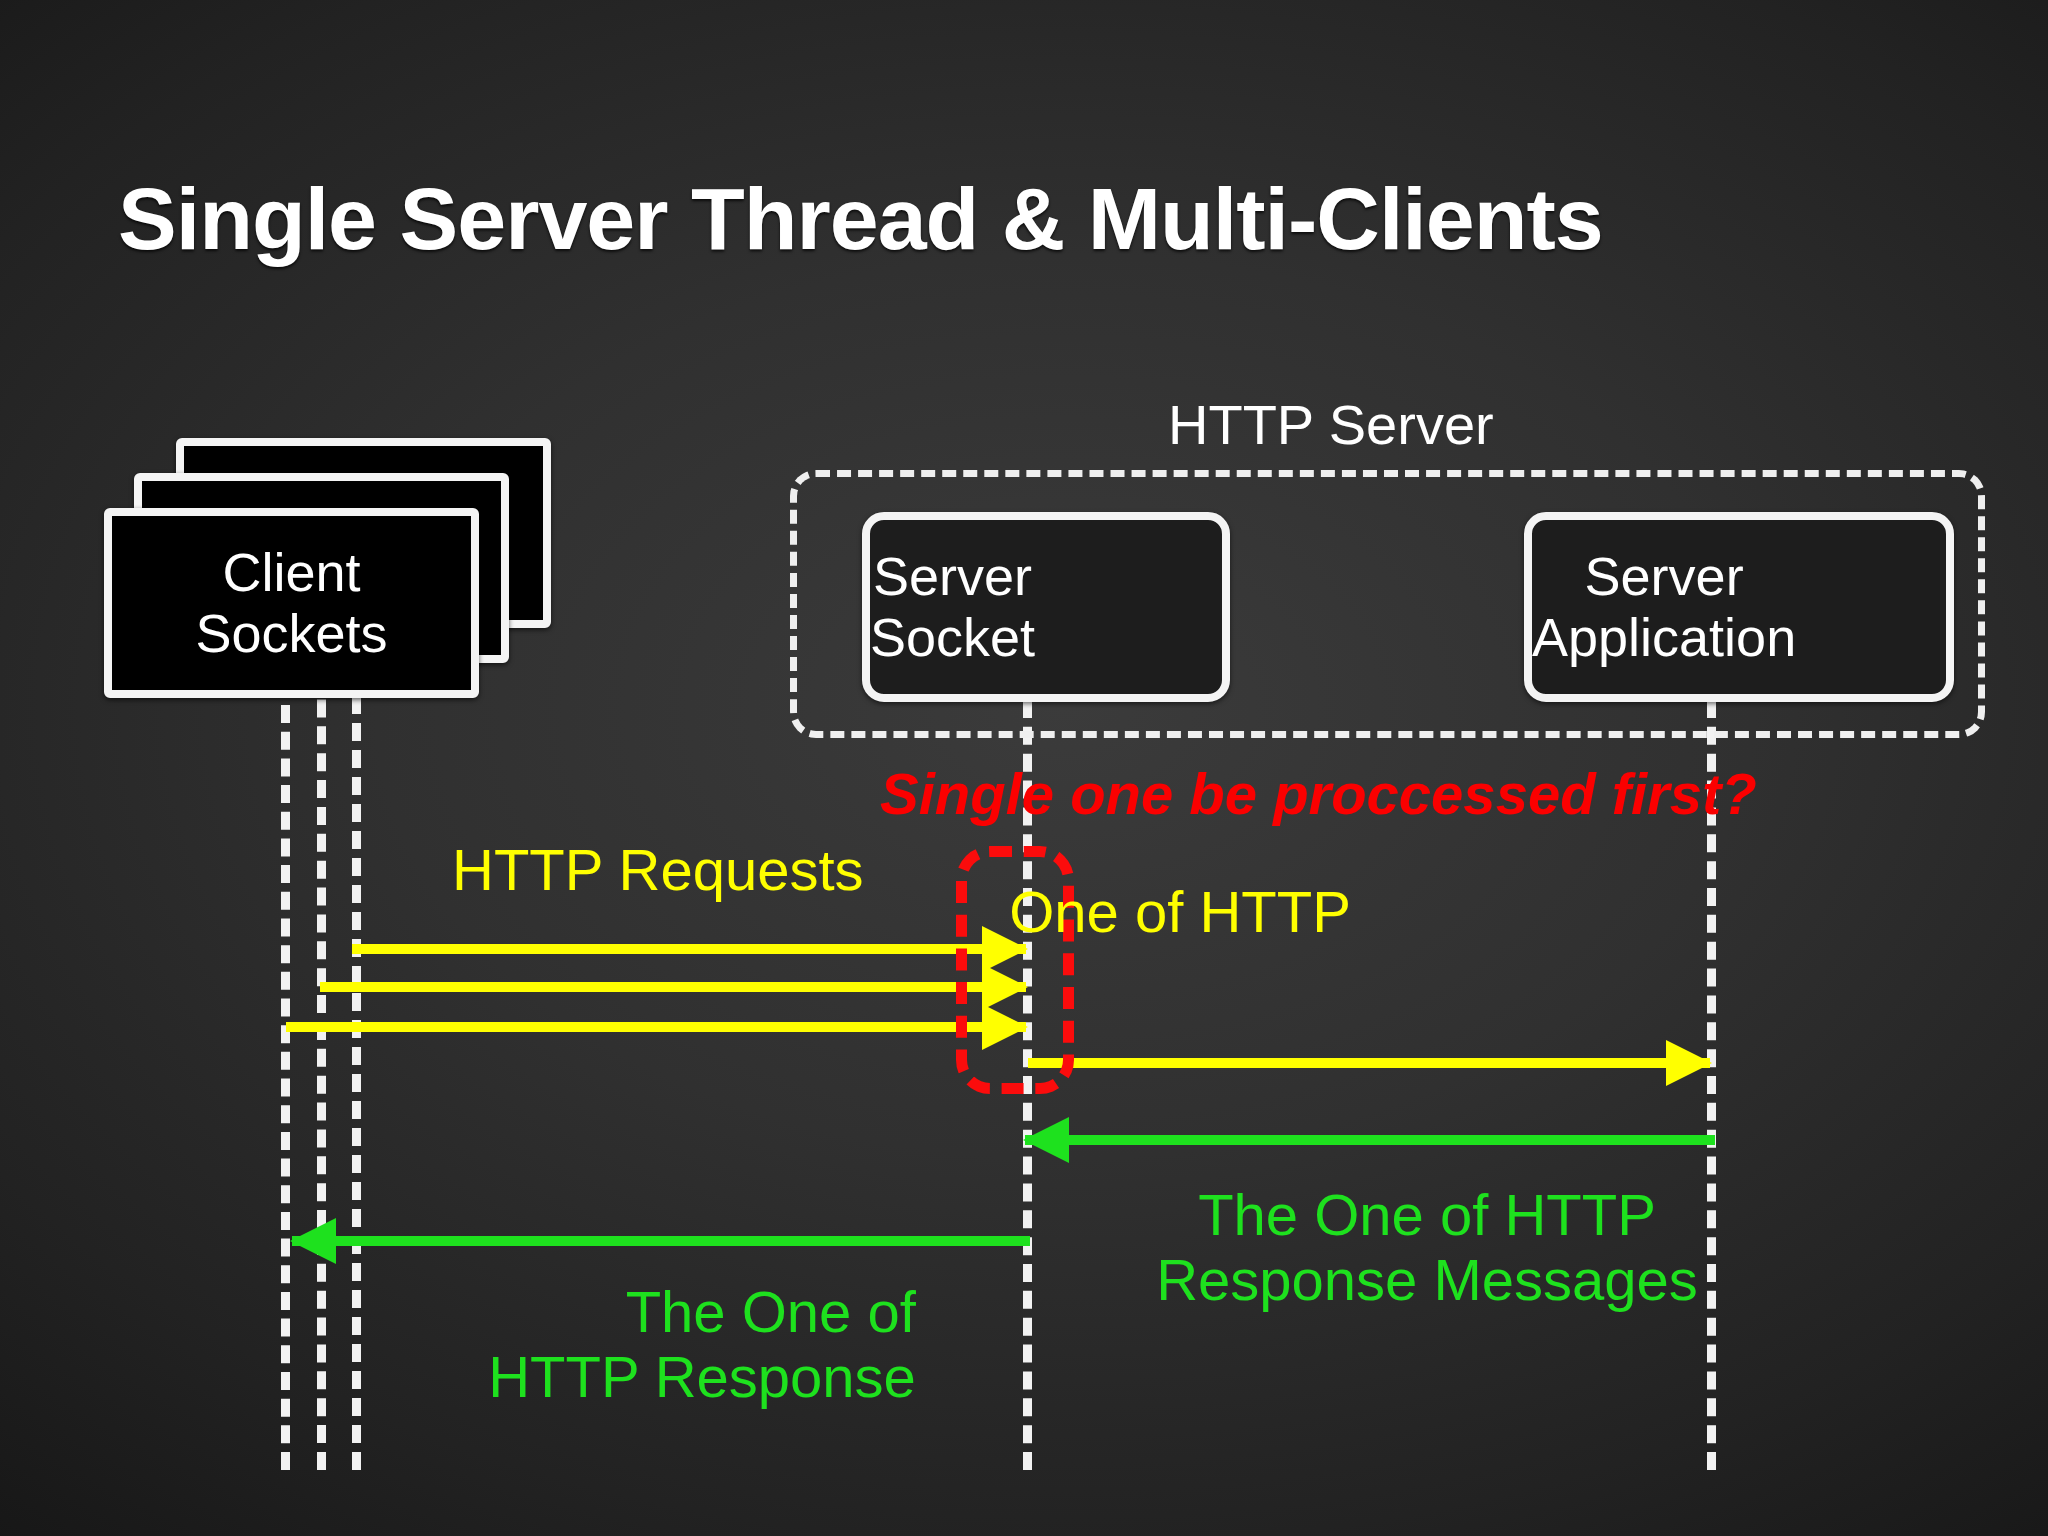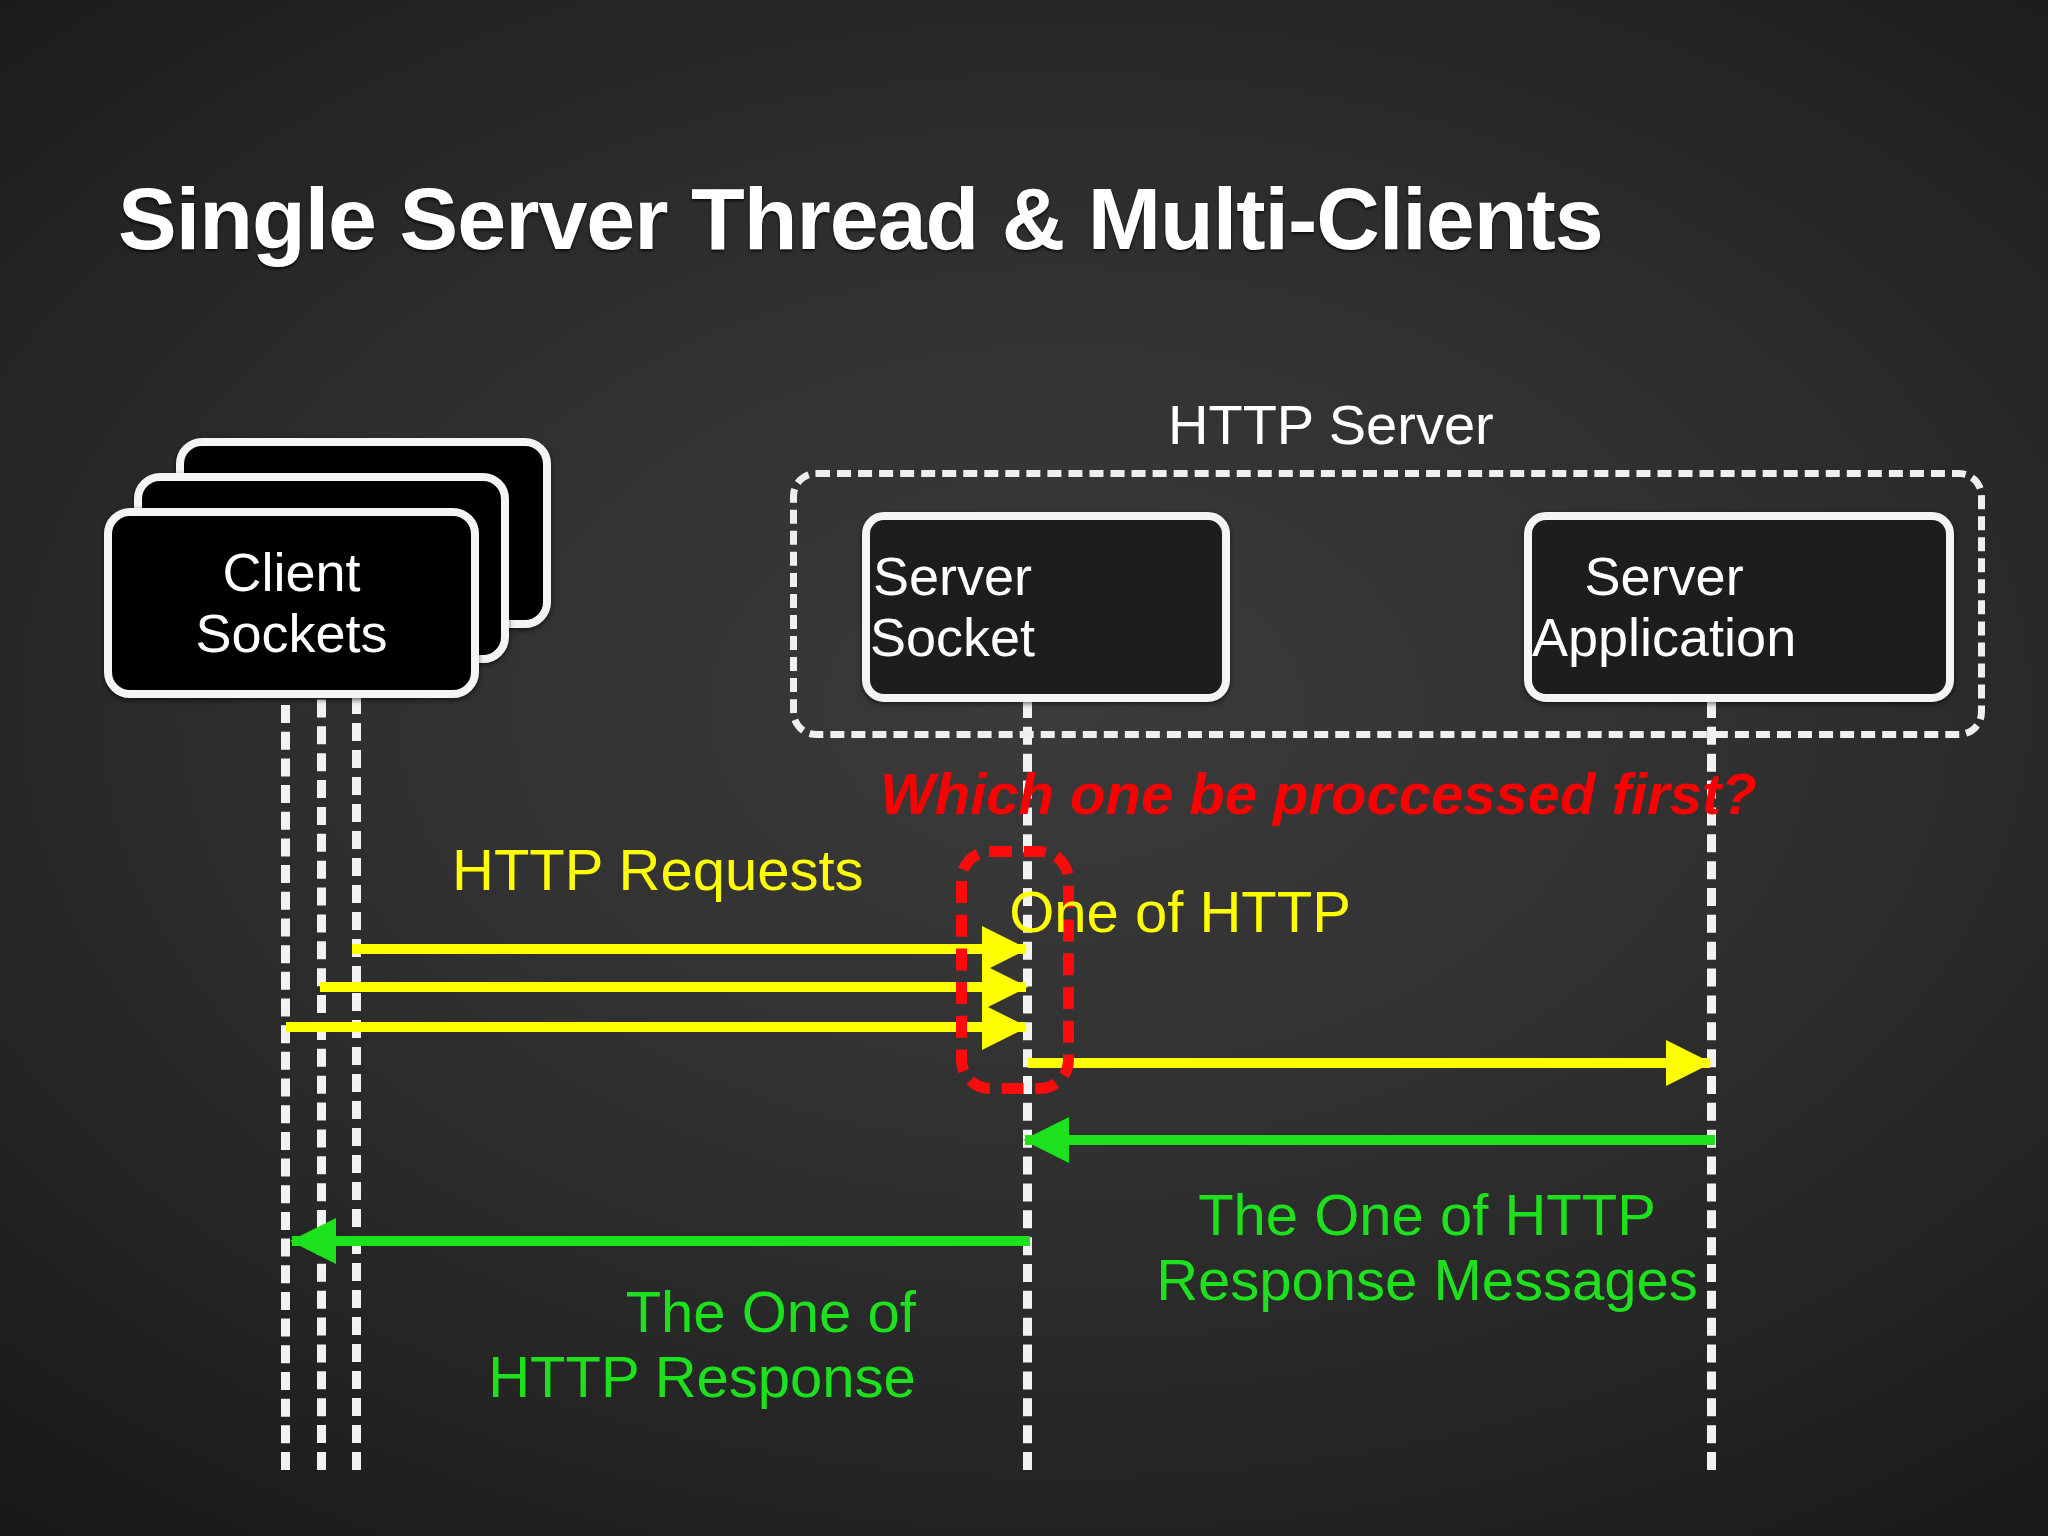--- a/index.html
+++ b/index.html
@@ -37,21 +37,21 @@
     width: 0;
     border-left: 9px dashed #f2f2f2;
     z-index: 1;
   }
 
   
   .client-box {
     position: absolute;
     background: #000000;
     border: 8px solid #f4f4f4;
-    border-radius: 26px;
+    border-radius: 6px;
     box-sizing: border-box;
     box-shadow: 0 2px 5px rgba(0,0,0,.6);
   }
   .client-box.front {
     z-index: 6;
     display: flex;
     align-items: center;
     justify-content: center;
     text-align: center;
     color: #ffffff;
@@ -236,21 +236,21 @@
   <div class="msg green left" style="left:1025px; top:1135px; width:690px;">
     <div class="shaft"></div>
     <div class="head"></div>
   </div>
 
   <div class="msg green left" style="left:292px; top:1236px; width:738px;">
     <div class="shaft"></div>
     <div class="head"></div>
   </div>
 
-  <div class="label" id="label-which-one">Which one be proccessed first?</div>
+  <div class="label" id="label-which-one">Single one be proccessed first?</div>
 
   <div class="label" id="label-http-requests">HTTP Requests</div>
 
   <div class="label" id="label-one-of-http-request"><span>One of HTTP</span><br></div>
 
   <div class="label" id="label-one-of-http-response-msgs"><span>The One of HTTP</span><br><span>Response Messages</span></div>
 
   <div class="label" id="label-the-one-of-http-response"><span>The One of</span><br><span>HTTP Response</span></div>
 
 </div>

